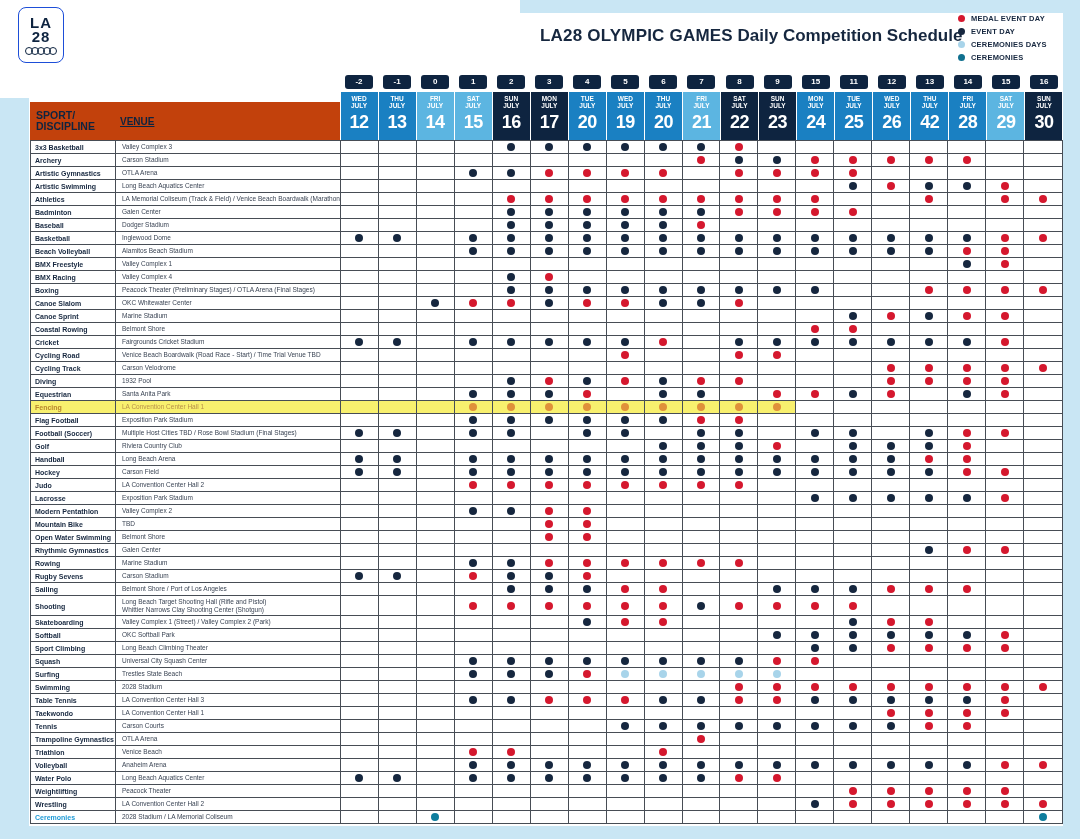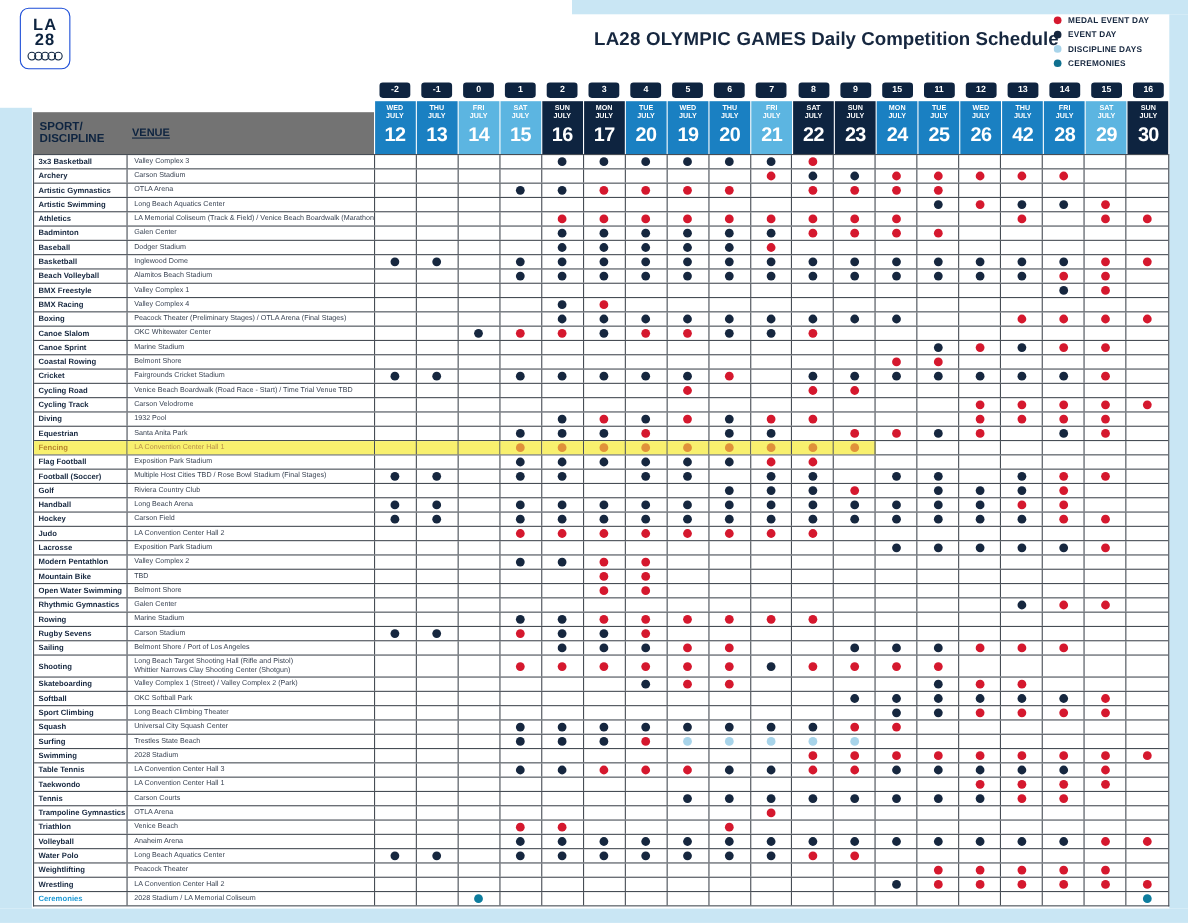--- a/index.html
+++ b/index.html
@@ -40,21 +40,21 @@
           font-size:8px;font-weight:bold;display:flex;align-items:center;justify-content:center;}
   #date-row{height:48px;}
   .datebox{height:48px;margin:0 .5px;color:#fff;text-align:center;display:flex;flex-direction:column;
            align-items:center;justify-content:flex-start;}
   .datebox .dow{font-size:6.5px;font-weight:bold;margin-top:3px;line-height:7px;}
   .datebox .mon{font-size:6.5px;font-weight:bold;line-height:7px;}
   .datebox .dnum{font-size:18px;font-weight:bold;line-height:26px;letter-spacing:-.5px;}
   .shade-d{background:#0e2440;}
   .shade-m{background:#1a80c2;}
   .shade-l{background:#5cb5e1;}
-  #sv-band{grid-column:1/3;background:#737373;height:38px;margin-top:10px;display:flex;align-items:center;}
+  #sv-band{grid-column:1/3;background:#c2410c;height:38px;margin-top:10px;display:flex;align-items:center;}
   #sv-band .sp{width:85px;padding-left:6px;box-sizing:border-box;font-size:10.5px;font-weight:bold;
                color:#0e2440;line-height:11px;}
   #sv-band .ve{font-size:10px;font-weight:bold;color:#0e2440;padding-left:5px;text-decoration:underline;}
 
   #grid-body{border:1px solid #474d55;border-top:none;}
   .row{height:13px;box-sizing:border-box;border-top:1px solid #474d55;}
   .row.first{border-top:1.5px solid #474d55;}
   .row.tall{height:20px;}
   .row > div{box-sizing:border-box;border-right:1px solid #474d55;overflow:hidden;}
   .row > div:last-child{border-right:none;}
@@ -100,21 +100,21 @@
     <div class="leg-item">
       <span class="dot" style="background: rgb(213, 24, 46);"></span>
       <span class="lab">MEDAL EVENT DAY</span>
     </div>
     <div class="leg-item">
       <span class="dot" style="background: rgb(22, 39, 63);"></span>
       <span class="lab">EVENT DAY</span>
     </div>
     <div class="leg-item">
       <span class="dot" style="background: rgb(168, 212, 234);"></span>
-      <span class="lab">DISCIPLINE DAYS</span>
+      <span class="lab">CEREMONIES DAYS</span>
     </div>
     <div class="leg-item">
       <span class="dot" style="background: rgb(16, 112, 143);"></span>
       <span class="lab">CEREMONIES</span>
     </div>
   </div>
 
 <div id="schedule">
   <div class="hdr-grid" id="num-row">
       <div style="grid-column: 1 / 3;"></div>

